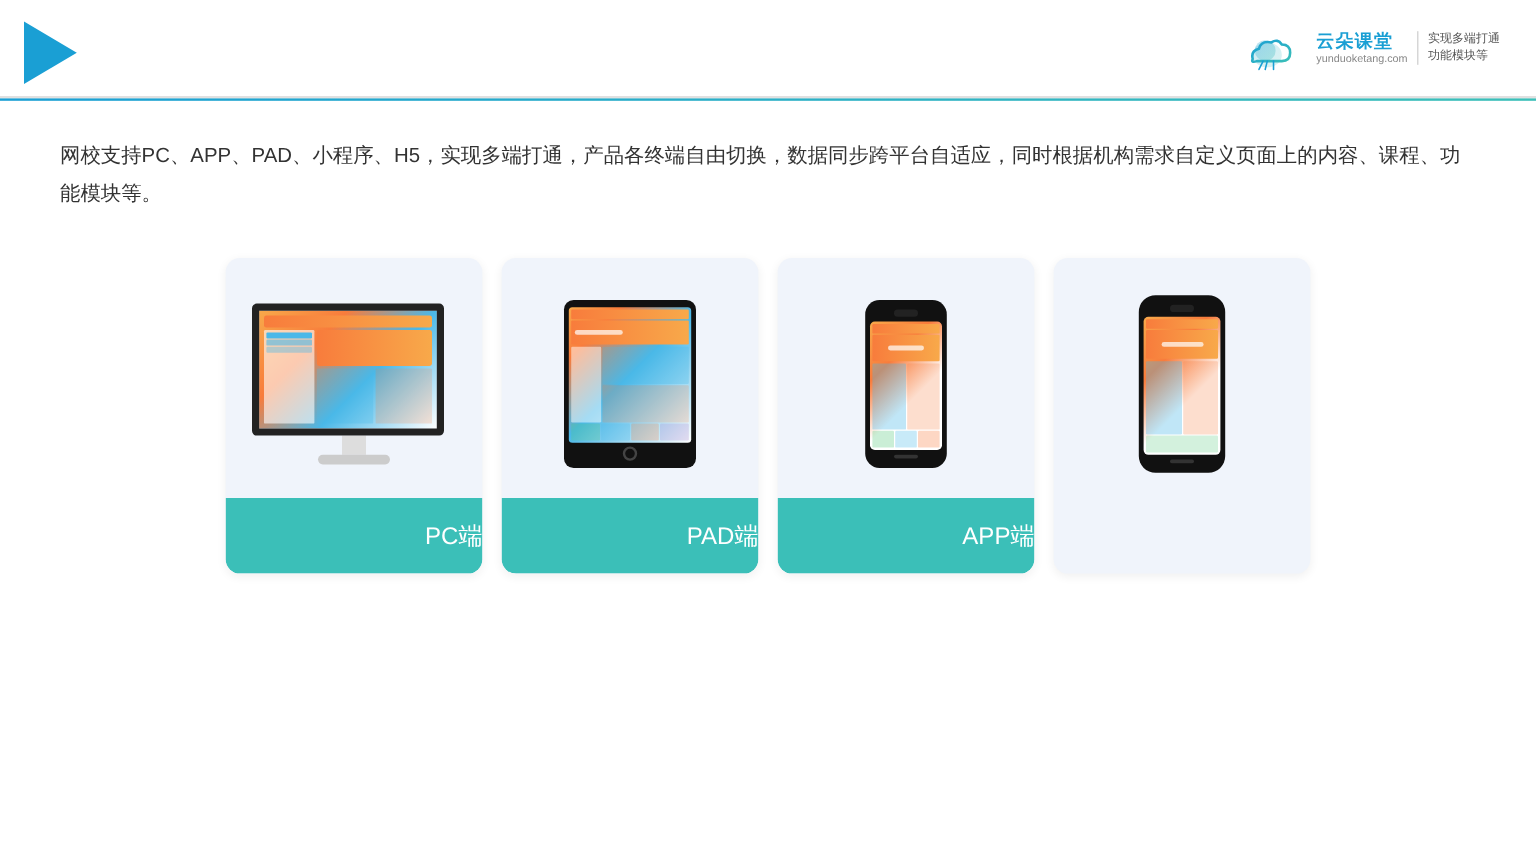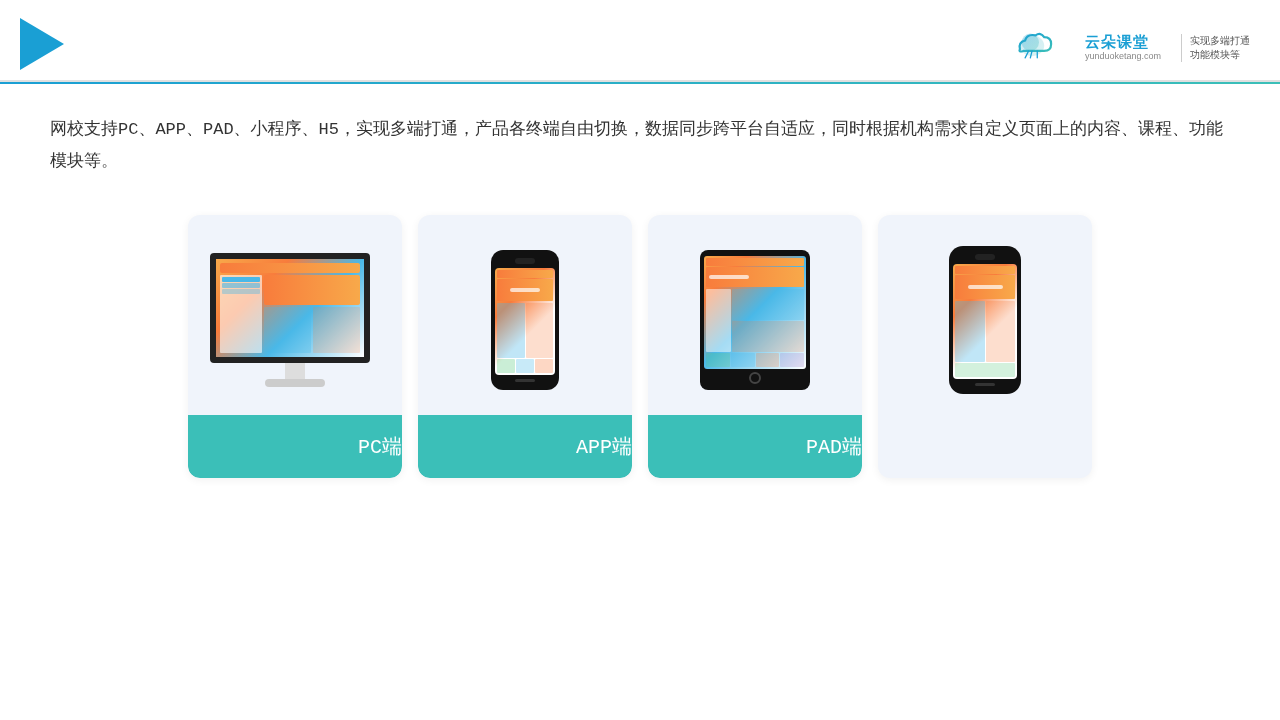--- a/index.html
+++ b/index.html
@@ -37,22 +37,22 @@
       font-weight: bold;
       color: #222;
     }
     .header-title span {
       font-weight: normal;
     }
 
     
     .logo-area {
       display: flex;
-      align-items: flex-end;
-      gap: 20px;
+      align-items: flex-start;
+      gap: 8px;
     }
     .logo-text-block {
       display: flex;
       flex-direction: column;
       line-height: 1.2;
     }
     .logo-name {
       font-size: 15px;
       color: #1a9fd4;
       font-weight: bold;
@@ -66,21 +66,20 @@
       font-size: 10px;
       color: #555;
       border-left: 1px solid #ccc;
       padding-left: 8px;
       line-height: 1.4;
     }
 
     
     .main {
       padding: 30px 50px 20px 50px;
-      font-family: Liberation Mono, monospace;
     }
     .description {
       font-size: 17px;
       color: #333;
       line-height: 1.9;
       margin-bottom: 36px;
     }
 
     
     .cards-grid {
@@ -323,20 +322,50 @@
           </div>
           <div class="monitor-neck"></div>
           <div class="monitor-base"></div>
         </div>
       </div>
       <div class="card-label">PC端</div>
     </div>
 
     <div class="card">
       <div class="card-image-area">
+        <div class="tablet-mockup">
+          <div class="tablet-screen">
+            <div class="tablet-screen-inner">
+              <div class="tablet-bar"></div>
+              <div style="background:linear-gradient(90deg,#f87c3c,#f8a94a);height:20px;border-radius:1px;margin-bottom:1px;display:flex;align-items:center;padding:0 3px;">
+                <div style="width:40px;height:4px;background:rgba(255,255,255,0.7);border-radius:2px;"></div>
+              </div>
+              <div style="display:flex;gap:1px;flex:1;">
+                <div style="width:25%;background:rgba(255,255,255,0.5);border-radius:1px;"></div>
+                <div style="flex:1;display:flex;flex-direction:column;gap:1px;">
+                  <div style="flex:1;background:rgba(74,184,232,0.3);border-radius:1px;"></div>
+                  <div style="flex:1;background:rgba(248,124,60,0.2);border-radius:1px;"></div>
+                </div>
+              </div>
+              <div style="display:flex;gap:1px;height:14px;">
+                <div style="flex:1;background:rgba(80,200,120,0.25);border-radius:1px;"></div>
+                <div style="flex:1;background:rgba(74,184,232,0.25);border-radius:1px;"></div>
+                <div style="flex:1;background:rgba(248,124,60,0.25);border-radius:1px;"></div>
+                <div style="flex:1;background:rgba(160,120,200,0.25);border-radius:1px;"></div>
+              </div>
+            </div>
+          </div>
+          <div class="tablet-home-btn"></div>
+        </div>
+      </div>
+      <div class="card-label">PAD端</div>
+    </div>
+
+    <div class="card">
+      <div class="card-image-area">
         <div class="phone-mockup">
           <div class="phone-notch"></div>
           <div class="phone-screen">
             <div class="phone-screen-inner">
               <div class="phone-bar"></div>
               <div style="background:linear-gradient(90deg,#f87c3c,#f8a94a);height:22px;border-radius:1px;margin-bottom:1px;display:flex;align-items:center;justify-content:center;">
                 <div style="width:30px;height:4px;background:rgba(255,255,255,0.7);border-radius:2px;"></div>
               </div>
               <div style="display:flex;gap:1px;flex:1;">
                 <div style="flex:1;background:rgba(74,184,232,0.35);border-radius:1px;"></div>
@@ -346,50 +375,20 @@
                 <div style="flex:1;background:rgba(80,200,120,0.3);border-radius:1px;"></div>
                 <div style="flex:1;background:rgba(74,184,232,0.3);border-radius:1px;"></div>
                 <div style="flex:1;background:rgba(248,124,60,0.3);border-radius:1px;"></div>
               </div>
             </div>
           </div>
           <div class="phone-home-indicator"></div>
         </div>
       </div>
       <div class="card-label">APP端</div>
-    </div>
-
-    <div class="card">
-      <div class="card-image-area">
-        <div class="tablet-mockup">
-          <div class="tablet-screen">
-            <div class="tablet-screen-inner">
-              <div class="tablet-bar"></div>
-              <div style="background:linear-gradient(90deg,#f87c3c,#f8a94a);height:20px;border-radius:1px;margin-bottom:1px;display:flex;align-items:center;padding:0 3px;">
-                <div style="width:40px;height:4px;background:rgba(255,255,255,0.7);border-radius:2px;"></div>
-              </div>
-              <div style="display:flex;gap:1px;flex:1;">
-                <div style="width:25%;background:rgba(255,255,255,0.5);border-radius:1px;"></div>
-                <div style="flex:1;display:flex;flex-direction:column;gap:1px;">
-                  <div style="flex:1;background:rgba(74,184,232,0.3);border-radius:1px;"></div>
-                  <div style="flex:1;background:rgba(248,124,60,0.2);border-radius:1px;"></div>
-                </div>
-              </div>
-              <div style="display:flex;gap:1px;height:14px;">
-                <div style="flex:1;background:rgba(80,200,120,0.25);border-radius:1px;"></div>
-                <div style="flex:1;background:rgba(74,184,232,0.25);border-radius:1px;"></div>
-                <div style="flex:1;background:rgba(248,124,60,0.25);border-radius:1px;"></div>
-                <div style="flex:1;background:rgba(160,120,200,0.25);border-radius:1px;"></div>
-              </div>
-            </div>
-          </div>
-          <div class="tablet-home-btn"></div>
-        </div>
-      </div>
-      <div class="card-label">PAD端</div>
     </div>
 
     <div class="card">
       <div class="card-image-area">
         <div class="phone-mockup" style="width:72px;height:148px;border-radius:14px;">
           <div class="phone-notch"></div>
           <div class="phone-screen">
             <div class="phone-screen-inner">
               <div class="phone-bar"></div>
               <div style="background:linear-gradient(90deg,#f87c3c,#f8a94a);height:24px;border-radius:1px;margin-bottom:1px;display:flex;align-items:center;justify-content:center;">

